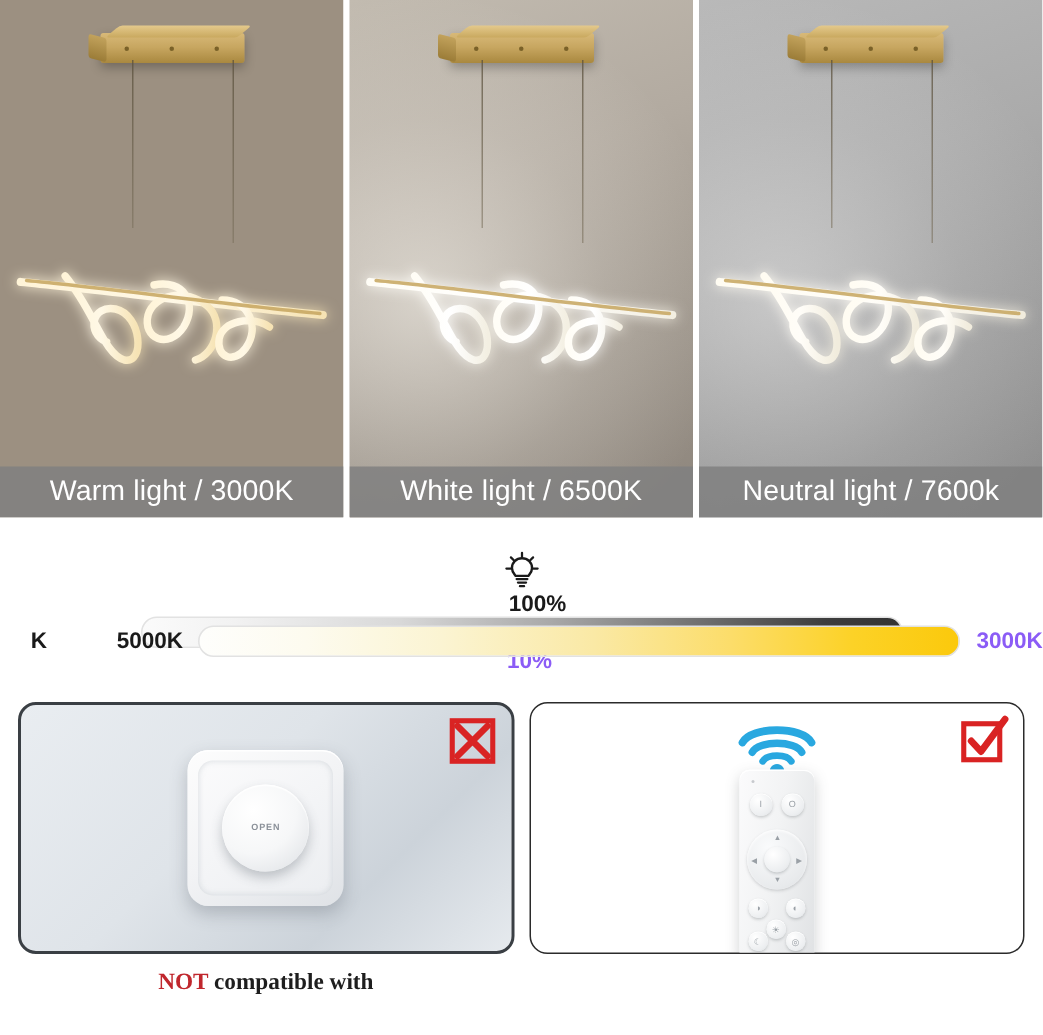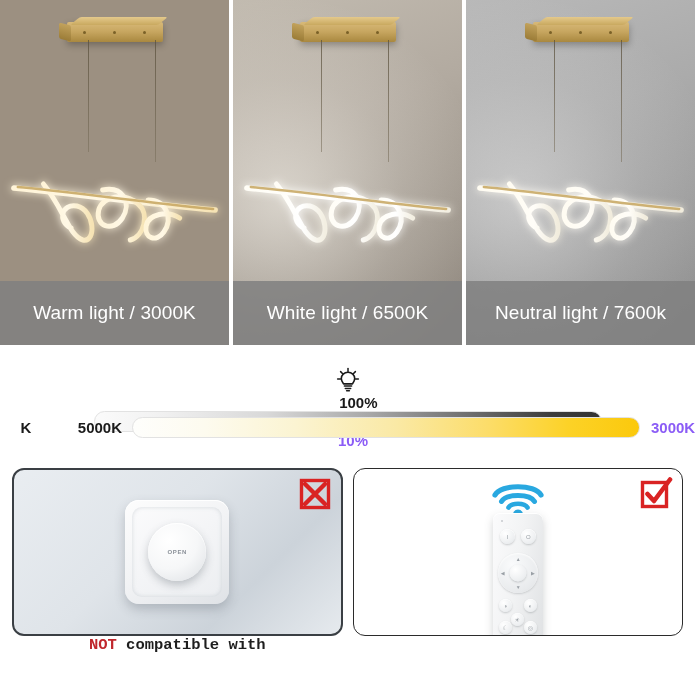--- a/index.html
+++ b/index.html
@@ -32,21 +32,21 @@
     background:linear-gradient(180deg,#c2a25c,#9b7c37);transform:skewY(14deg);border-radius:2px;}
   .canopy:after{content:"";position:absolute;left:8px;top:-5px;width:88px;height:8px;
     background:linear-gradient(180deg,#e4c98c,#c9a95f);transform:skewX(-50deg);border-radius:2px;}
   .screw{position:absolute;width:3px;height:3px;border-radius:50%;background:#7a6128;top:9px;}
 
   .wire{position:absolute;width:1px;background:linear-gradient(180deg,rgba(90,80,60,.75),rgba(120,110,90,.55));}
 
   .lamp{position:absolute;left:0;right:0;top:148px;height:120px;}
   .lamp svg{display:block;width:100%;height:100%;}
 
-  .caption-bar{position:absolute;left:0;right:0;bottom:0;height:64px;background:rgba(128,128,128,.86);
+  .caption-bar{position:absolute;left:0;right:0;bottom:0;height:34px;background:rgba(128,128,128,.86);
     display:flex;align-items:center;justify-content:center;}
   .caption-bar span{color:#fff;font-size:19px;font-weight:400;letter-spacing:.1px;
     font-family:"Liberation Sans",sans-serif;white-space:nowrap;}
 
   
   .sliders{position:absolute;left:0;top:352px;width:695px;height:108px;}
   .slider-row{position:absolute;left:0;width:695px;height:34px;display:flex;align-items:center;}
   .slider-row.r1{top:14px;flex-direction:column;}
   .slider-row.r2{top:58px;}
   .slider-icon{width:52px;display:flex;align-items:center;justify-content:center;flex:none;}
@@ -102,22 +102,22 @@
   .btn-c{position:absolute;border-radius:50%;background:radial-gradient(circle at 35% 30%,#ffffff,#eceef0 70%,#dadde0 100%);
     box-shadow:0 1px 2px rgba(90,95,100,.30), inset 0 .5px 0 #fff;
     display:flex;align-items:center;justify-content:center;font-size:6px;color:#9aa0a6;font-family:"Liberation Sans",sans-serif;}
   .dpad{position:absolute;left:50%;top:40px;transform:translateX(-50%);width:40px;height:40px;border-radius:50%;
     background:radial-gradient(circle at 36% 30%,#fafbfc,#e8eaec 72%,#d8dbde 100%);
     box-shadow:inset 0 1px 2px rgba(255,255,255,.9), 0 1px 2px rgba(90,95,100,.25);}
   .dpad-center{position:absolute;left:50%;top:50%;transform:translate(-50%,-50%);width:17px;height:17px;border-radius:50%;
     background:radial-gradient(circle at 35% 30%,#ffffff,#eceef0 70%,#d9dcdf 100%);box-shadow:0 1px 2px rgba(90,95,100,.3);}
   .dpad-arrow{position:absolute;font-size:5px;color:#9aa0a6;font-family:"Liberation Sans",sans-serif;}
 
-  .card-caption{text-align:right;font-size:15.5px;font-weight:700;color:#1e1e1e;
-    line-height:1.22;font-family:Liberation Mono, monospace;}
+  .card-caption{margin-top:10px;text-align:right;font-size:15.5px;font-weight:700;color:#1e1e1e;
+    line-height:1.22;font-family:Liberation Serif, serif;}
   .card-caption .neg{color:#c0272d;}
 </style>
 </head>
 <body>
 
 <div id="page">
 
   <div class="photo-row">
 
     <div class="photo-panel">

